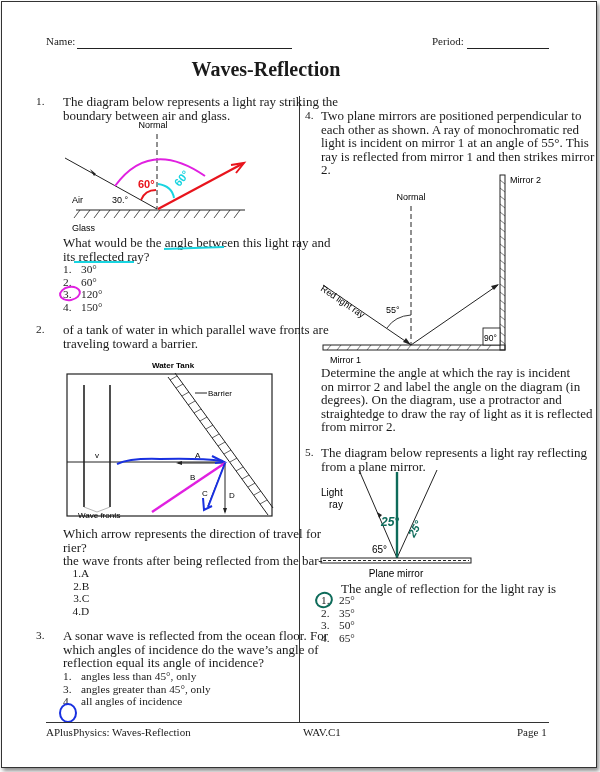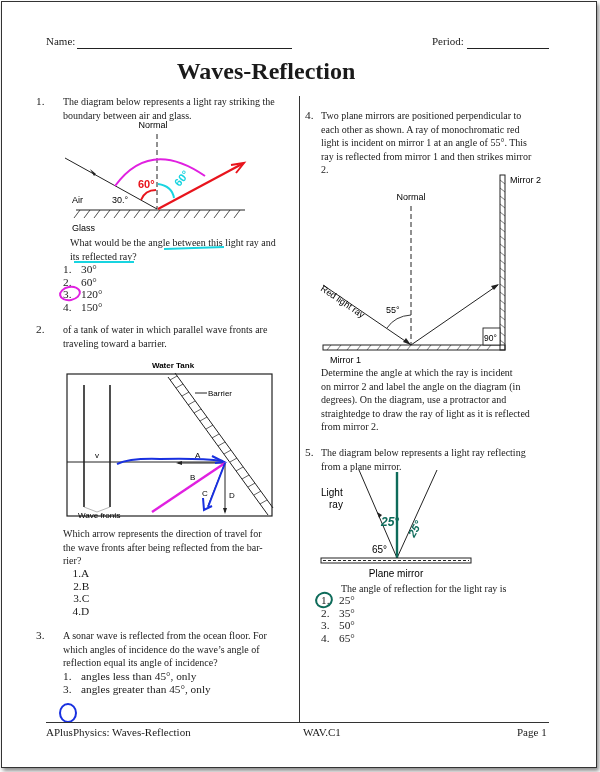--- a/index.html
+++ b/index.html
@@ -1,22 +1,22 @@
 <!DOCTYPE html>
 <html><head>
 <meta charset="utf-8">
 <style>
   html, body { margin:0; padding:0; }
   body { width:600px; height:772px; background:#ffffff; position:relative; overflow:hidden; font-family:"Liberation Serif", serif; color:#1a1a1a; }
   .page { position:absolute; left:1px; top:1px; width:594px; height:765px; border:1px solid #333; box-shadow:2px 3px 4px rgba(0,0,0,0.45); background:#fff; }
   .abs { position:absolute; }
   .hdr-label { font-size:11px; }
-  .title { font-size:24px; font-weight:bold; width:532px; text-align:center; left:0; top:58px; }
+  .title { font-size:20px; font-weight:bold; width:532px; text-align:center; left:0; top:58px; }
   .q-num { position:absolute; font-size:11.3px; }
-  .q-text { position:absolute; font-size:10px; line-height:13.6px; }
+  .q-text { position:absolute; font-size:13px; line-height:13.6px; }
   .opt { position:absolute; font-size:11.3px; line-height:12.6px; }
   .opt span.n { display:inline-block; width:18px; }
   .divider-v { position:absolute; left:299px; top:96px; width:1px; height:626px; background:#333; }
   .footer-line { position:absolute; left:46px; top:722px; width:503px; height:1px; background:#333; }
   .footer { position:absolute; top:726px; font-size:11px; }
   svg text { font-family:"Liberation Sans", sans-serif; }
 </style>
 </head>
 <body>
 
@@ -68,21 +68,21 @@
 
   <path d="M65,68 Q100,20 155,58" fill="none" stroke="#e020e0" stroke-width="2"></path>
   <line x1="108" y1="91" x2="192" y2="46" stroke="#e8141c" stroke-width="2.2"></line>
   <path d="M181,47 L194,45 L186,55" fill="none" stroke="#e8141c" stroke-width="2"></path>
   <path d="M91,82 Q95,72 106,72" fill="none" stroke="#e8141c" stroke-width="2"></path>
   <text x="88" y="70" font-size="11" fill="#e8141c" font-weight="bold">60°</text>
   <path d="M108,66 Q122,68 124,80" fill="none" stroke="#18d4e0" stroke-width="2"></path>
   <text x="124" y="66" font-size="11" fill="#18d4e0" font-weight="bold" transform="rotate(-50 130 62)">60°</text>
 </svg>
 
-<div class="q-text" style="left:70px;top:236px;">
+<div class="q-text" style="left:63px;top:236px;">
   <div>What would be the angle between this light ray and</div>
   <div>its reflected ray?</div>
 </div>
 <div class="abs" style="left:164px;top:247px;width:60px;height:2px;background:#18d4e0;transform:rotate(-2deg);"></div>
 <div class="abs" style="left:74px;top:261px;width:60px;height:2px;background:#18d4e0;"></div>
 <div class="opt" style="left:63px;top:263px;">
   <div><span class="n">1.</span><span>30°</span></div>
   <div><span class="n">2.</span><span>60°</span></div>
   <div><span class="n">3.</span><span>120°</span></div>
   <div><span class="n">4.</span><span>150°</span></div>
@@ -144,39 +144,40 @@
   <text x="169" y="138" font-size="8">D</text>
 
   <path d="M57,104 Q70,98 100,99 Q140,98 163,101" fill="none" stroke="#1830e0" stroke-width="2"></path>
   <path d="M152,96 L164,102 L155,103" fill="none" stroke="#1830e0" stroke-width="2"></path>
   <line x1="165" y1="103" x2="92" y2="152" stroke="#e020e0" stroke-width="2.4"></line>
   <path d="M165,103 L148,147 M143,138 L144,150 L152,146" fill="none" stroke="#1830e0" stroke-width="2"></path>
 </svg>
 
 <div class="q-text" style="left:63px;top:527px;">
   <div>Which arrow represents the direction of travel for</div>
+  <div>rier?</div>
   <div>the wave fronts after being reflected from the bar-</div>
-  <div>rier?</div>
 </div>
 <div class="opt" style="left:63px;top:567px;text-align:right;">
   <div><span class="n">1.</span><span>A</span></div>
   <div><span class="n">2.</span><span>B</span></div>
   <div><span class="n">3.</span><span>C</span></div>
   <div><span class="n">4.</span><span>D</span></div>
 </div>
 
 <div class="q-num" style="left:36px;top:629px;">3.</div>
 <div class="q-text" style="left:63px;top:629px;">
   <div>A sonar wave is reflected from the ocean floor.  For</div>
   <div>which angles of incidence do the wave’s angle of</div>
   <div>reflection equal its angle of incidence?</div>
 </div>
 <div class="opt" style="left:63px;top:670px;">
   <div><span class="n">1.</span><span>angles less than 45°, only</span></div>
   <div><span class="n">3.</span><span>angles greater than 45°, only</span></div>
+  <div><span class="n">4.</span><span>all angles of incidence</span></div>
 </div>
 <div class="abs" style="left:59px;top:703px;width:14px;height:16px;border:2px solid #1830e0;border-radius:50%;"></div>
 
 <div class="q-num" style="left:305px;top:109px;">4.</div>
 <div class="q-text" style="left:321px;top:109px;">
   <div>Two plane mirrors are positioned perpendicular to</div>
   <div>each other as shown.  A ray of monochromatic red</div>
   <div>light is incident on mirror 1 at an angle of 55°.  This</div>
   <div>ray is reflected from mirror 1 and then strikes mirror</div>
   <div>2.</div>

